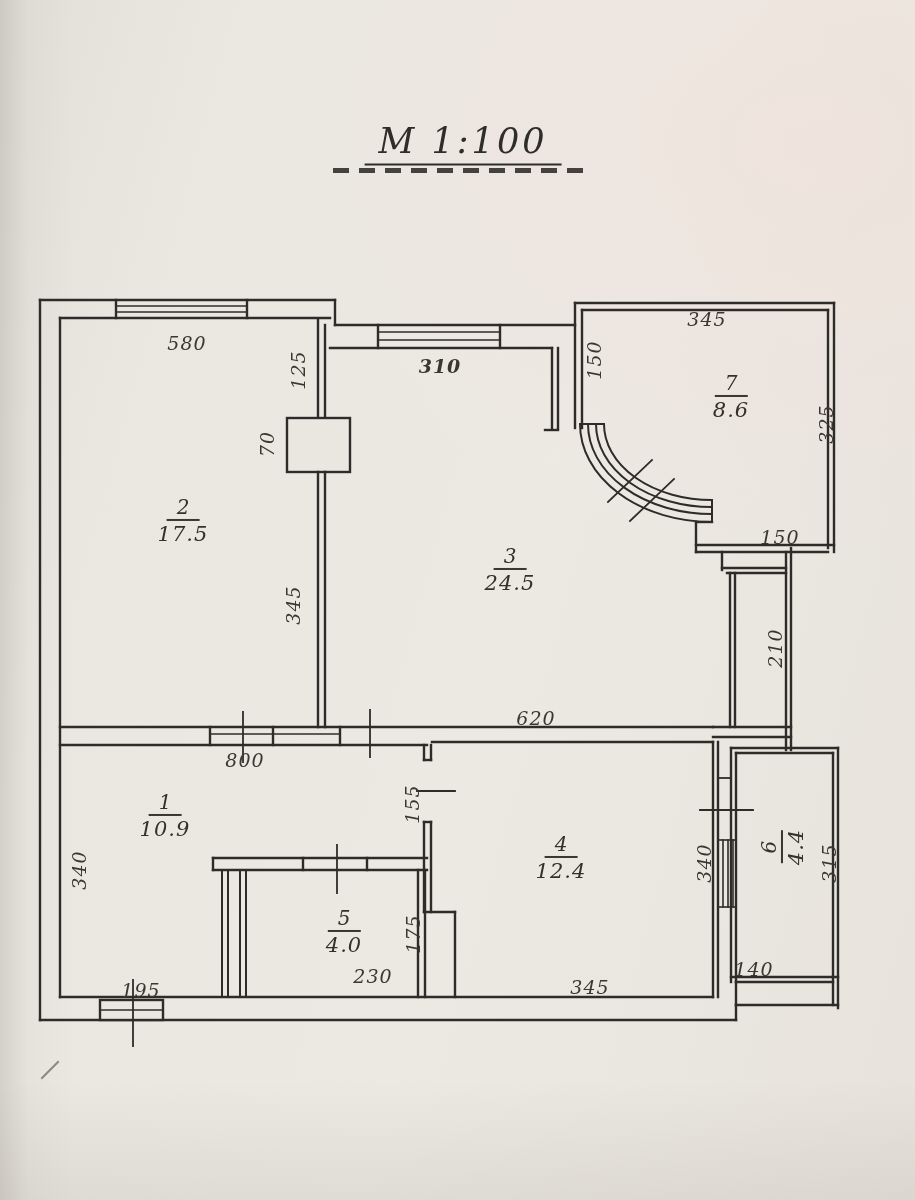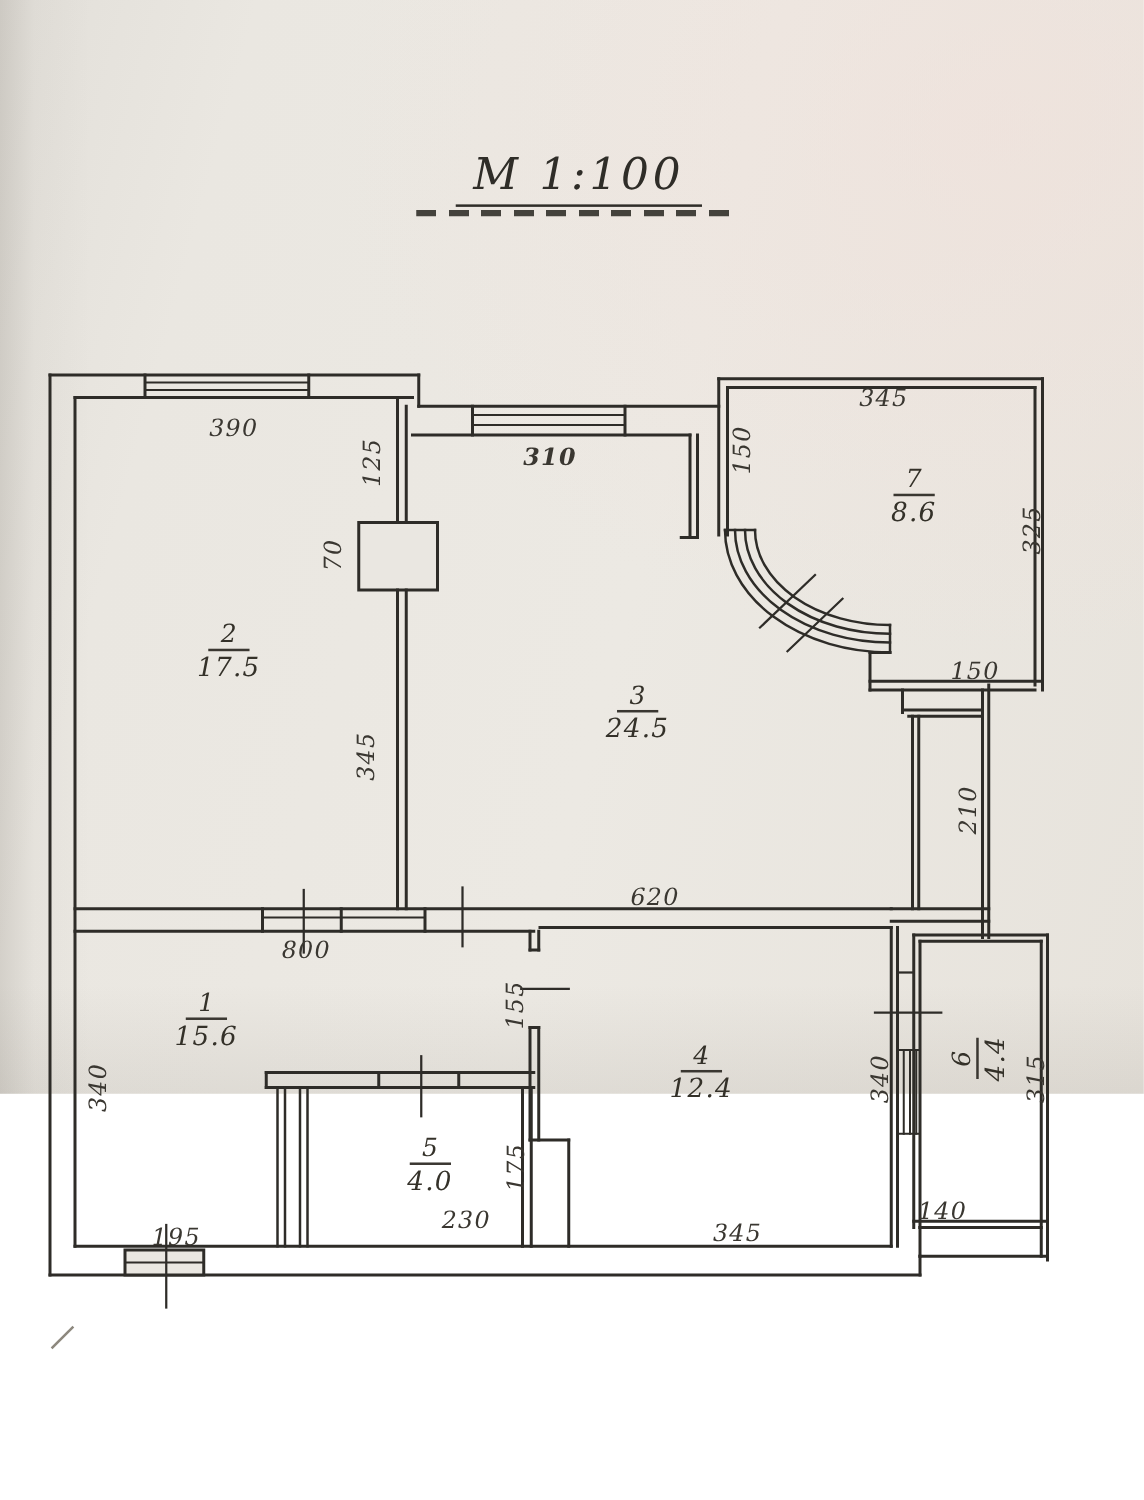--- a/index.html
+++ b/index.html
@@ -1,18 +1,18 @@
 <!DOCTYPE html>
 <html><head>
 <meta charset="utf-8">
 <style>
   html,body{margin:0;padding:0;}
   body{width:915px;height:1200px;overflow:hidden;font-family:"DejaVu Serif","Liberation Serif",serif;}
   .paper{
-    position:relative;width:915px;height:875px;
+    position:relative;width:915px;height:1200px;
     background:
       radial-gradient(900px 700px at 88% 12%, rgba(242,224,218,0.55), rgba(242,224,218,0) 60%),
       linear-gradient(to right, rgba(110,104,94,0.18) 0%, rgba(110,104,94,0.04) 3%, rgba(0,0,0,0) 8%),
       linear-gradient(to top, rgba(110,104,94,0.10) 0%, rgba(0,0,0,0) 10%),
       linear-gradient(105deg, #e2dfd9 0%, #eae7e1 18%, #ecE9e3 55%, #e7e3dc 100%);
     color:#35332e;
   }
   .plan{position:absolute;inset:0;}
   svg.drawing{position:absolute;left:0;top:0;}
   .lbl{
@@ -198,21 +198,21 @@
           <path d="M370,710 L370,757"></path>
           <path d="M133,980 L133,1046"></path>
         </g>
 
         <path d="M42,1078 L58,1062" stroke="#8d887e" stroke-width="2"></path>
       </g>
     </svg>
 
     <div class="room" style="left:165px;top:816px;">
       <span class="num">1</span>
-      <span class="area">15.6</span>
+      <span class="area">10.9</span>
     </div>
     <div class="room" style="left:183px;top:521px;">
       <span class="num">2</span>
       <span class="area">17.5</span>
     </div>
     <div class="room" style="left:510px;top:570px;">
       <span class="num">3</span>
       <span class="area">24.5</span>
     </div>
     <div class="room" style="left:561px;top:858px;">
@@ -225,31 +225,31 @@
     </div>
     <div class="room v" style="left:783px;top:847px;">
       <span class="num">6</span>
       <span class="area">4.4</span>
     </div>
     <div class="room" style="left:731px;top:397px;">
       <span class="num">7</span>
       <span class="area">8.6</span>
     </div>
 
-    <span class="lbl" style="left:187px;top:343px;">390</span>
+    <span class="lbl" style="left:187px;top:343px;">580</span>
     <span class="lbl" style="left:440px;top:366px;font-weight:bold;">310</span>
     <span class="lbl v" style="left:298px;top:370px;">125</span>
     <span class="lbl v" style="left:267px;top:444px;">70</span>
     <span class="lbl v" style="left:293px;top:605px;">345</span>
     <span class="lbl v" style="left:594px;top:360px;">150</span>
     <span class="lbl" style="left:707px;top:319px;">345</span>
     <span class="lbl v" style="left:826px;top:424px;">325</span>
     <span class="lbl" style="left:780px;top:537px;">150</span>
     <span class="lbl v" style="left:775px;top:648px;">210</span>
-    <span class="lbl" style="left:524px;top:718px;text-align:right;">620</span>
+    <span class="lbl" style="left:536px;top:718px;text-align:right;">620</span>
     <span class="lbl" style="left:245px;top:760px;">800</span>
     <span class="lbl v" style="left:412px;top:804px;">155</span>
     <span class="lbl v" style="left:79px;top:870px;">340</span>
     <span class="lbl v" style="left:704px;top:863px;">340</span>
     <span class="lbl v" style="left:829px;top:863px;">315</span>
     <span class="lbl v" style="left:413px;top:934px;">175</span>
     <span class="lbl" style="left:141px;top:990px;text-align:center;">195</span>
     <span class="lbl" style="left:336px;top:976px;margin-left:37px;">230</span>
     <span class="lbl" style="left:590px;top:987px;">345</span>
     <span class="lbl" style="left:754px;top:969px;">140</span>

